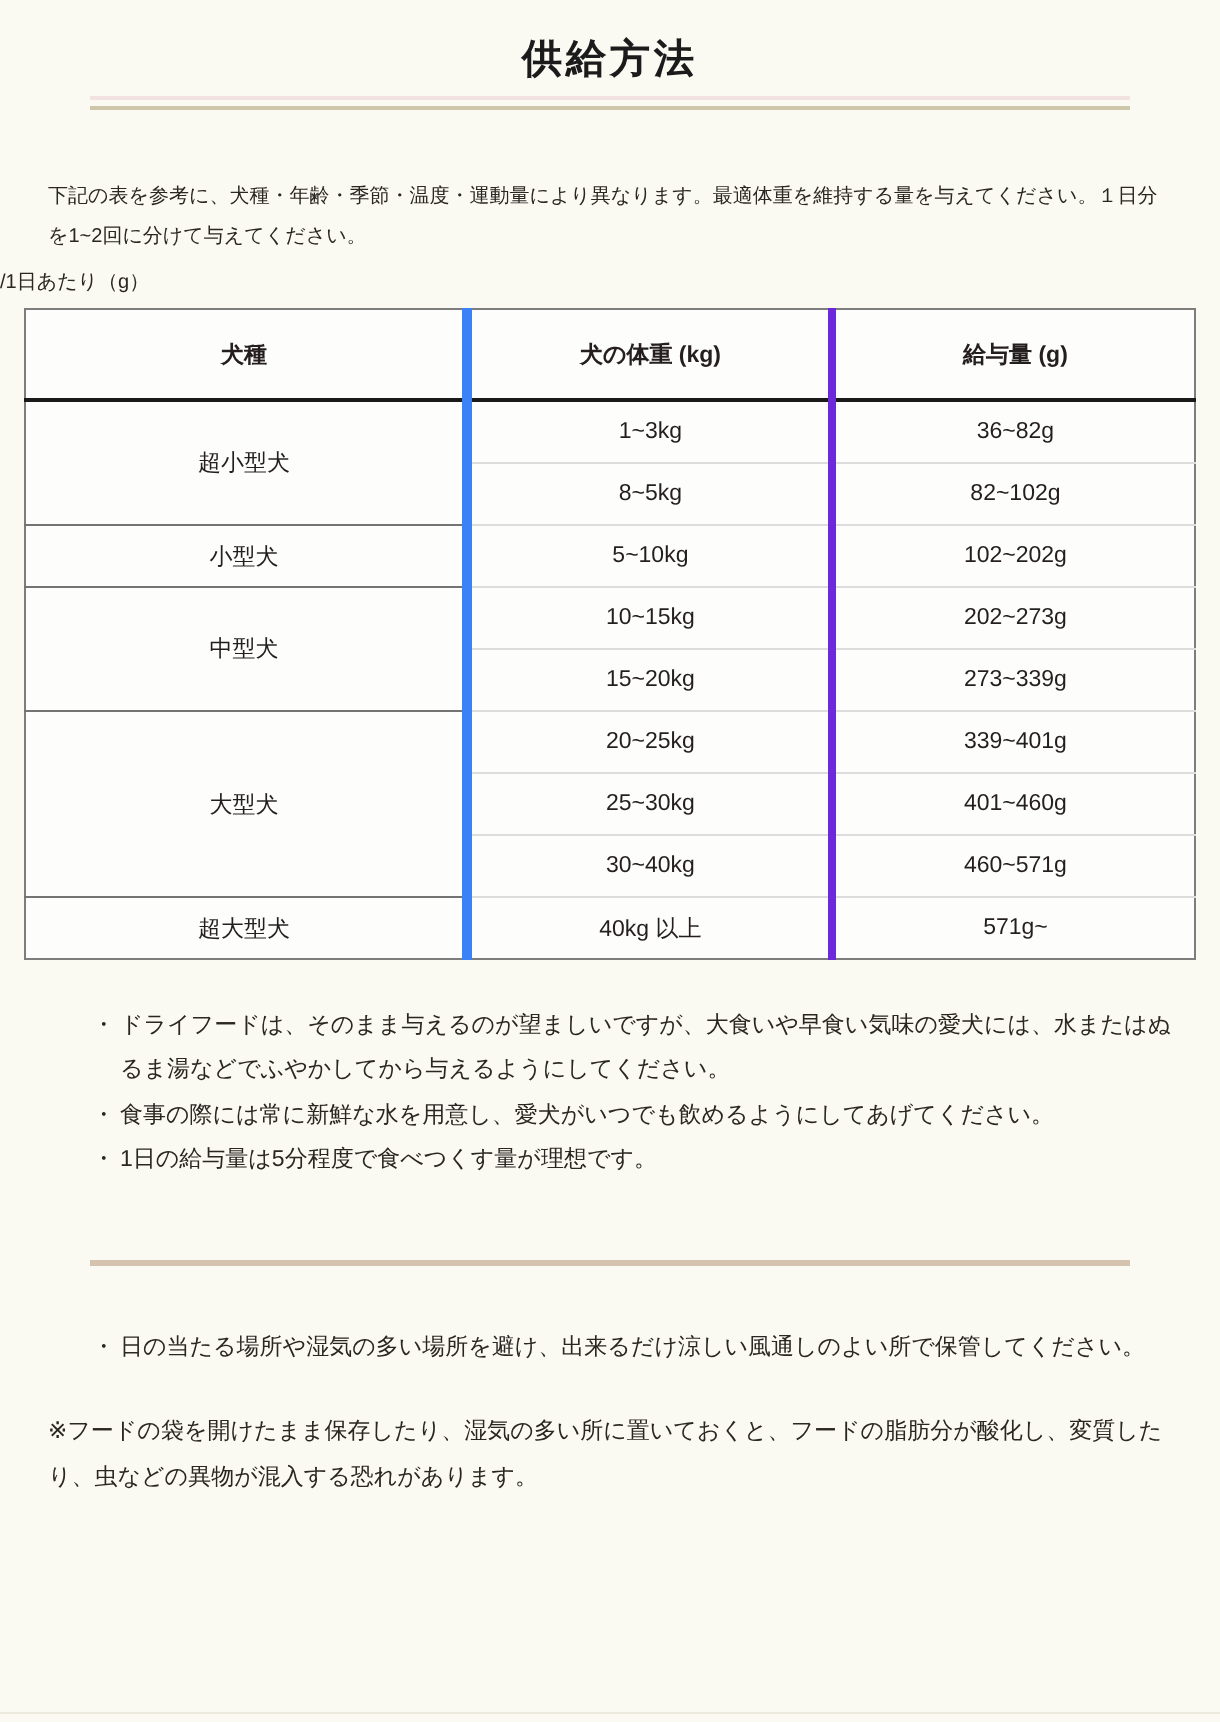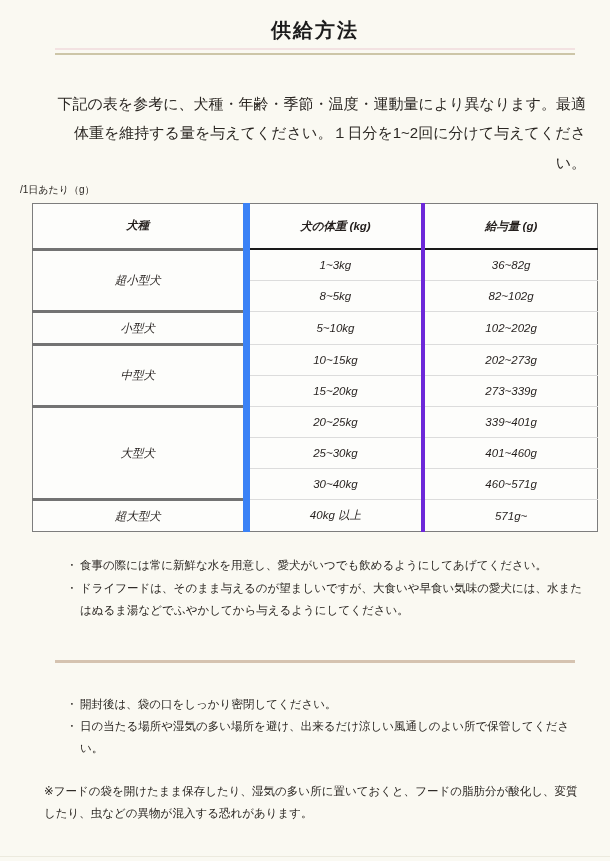--- a/index.html
+++ b/index.html
@@ -12,21 +12,20 @@
     background: #faf9f2;
     font-family: "Liberation Sans", "DejaVu Sans", sans-serif;
     color: #231f20;
     overflow: hidden;
   }
   .page {
     width: 610px;
     height: 861px;
     position: relative;
     box-sizing: border-box;
-    padding-left: 20px;
   }
 
   
   .section-head {
     text-align: center;
     font-family: "Liberation Serif", "DejaVu Serif", serif;
     font-size: 20px;
     font-weight: bold;
     letter-spacing: 2px;
     color: #1b1b1b;
@@ -49,25 +48,24 @@
   .rule-gap {
     height: 3px;
   }
   .rule-tan2 {
     height: 3px;
     background: #d5c3b0;
   }
 
   
   .body-text {
-    font-size: 15px;
+    font-size: 10px;
     line-height: 1.95;
     color: #2a2622;
     margin: 0;
-    text-align: right;
   }
   .intro {
     padding: 0 24px;
   }
   .unit-note {
     font-size: 10px;
     color: #2a2622;
     padding-right: 14px;
     margin: 0;
   }
@@ -83,50 +81,49 @@
     table-layout: fixed;
     border: 1px solid #7d7d7d;
   }
   table.feed th,
   table.feed td {
     text-align: center;
     font-size: 11.5px;
     color: #241f1d;
     padding: 4px 2px;
     background: #fdfdfb;
-    font-style: italic;
   }
   table.feed thead th {
     font-weight: bold;
     height: 36px;
     border-bottom: 2px solid #1a1a1a;
   }
   table.feed th.c1, table.feed td.c1 { width: 38%; }
   table.feed th.c2, table.feed td.c2 { width: 31%; }
   table.feed th.c3, table.feed td.c3 { width: 31%; }
 
   table.feed th.c2, table.feed td.c2 {
-    border-left: 7px solid #3b82f6;
+    border-left: 5px solid #3b82f6;
   }
   table.feed th.c3, table.feed td.c3 {
     border-left: 4px solid #6d28d9;
   }
   table.feed tbody td {
     height: 22px;
     border-top: 1px solid #dcdcdc;
   }
   table.feed tbody tr:first-child td {
     border-top: none;
   }
   table.feed tbody td.c1 {
     border-top: 1px solid #c9c9c9;
     font-weight: normal;
   }
   table.feed tbody tr.group-start td.c1 {
-    border-top: 3px solid #737373;
+    border-top: 1px solid #737373;
   }
 
   
   ul.bullets {
     list-style: none;
     margin: 0;
     padding: 0 22px 0 48px;
   }
   ul.bullets li {
     position: relative;
@@ -248,34 +245,34 @@
             <td class="c2">40kg 以上</td>
             <td class="c3">571g~</td>
           </tr>
         </tbody>
     </table>
   </div>
 
   <div class="sp-g"></div>
 
   <ul class="bullets" id="feeding-bullets">
+      <li>ドライフードは、そのまま与えるのが望ましいですが、大食いや早食い気味の愛犬には、水またはぬるま湯などでふやかしてから与えるようにしてください。</li>
       <li>食事の際には常に新鮮な水を用意し、愛犬がいつでも飲めるようにしてあげてください。</li>
-      <li>ドライフードは、そのまま与えるのが望ましいですが、大食いや早食い気味の愛犬には、水またはぬるま湯などでふやかしてから与えるようにしてください。</li>
+      <li>1日の給与量は5分程度で食べつくす量が理想です。</li>
     </ul>
 
   <div class="sp-j"></div>
 
   <div class="rule-wrap">
     <div class="rule-tan2"></div>
   </div>
 
   <div class="sp-i"></div>
 
   <ul class="bullets" id="storage-bullets">
-      <li>開封後は、袋の口をしっかり密閉してください。</li>
       <li>日の当たる場所や湿気の多い場所を避け、出来るだけ涼しい風通しのよい所で保管してください。</li>
     </ul>
 
   <div class="sp-d"></div>
 
   <div class="note-block">
     <p>※フードの袋を開けたまま保存したり、湿気の多い所に置いておくと、フードの脂肪分が酸化し、変質したり、虫などの異物が混入する恐れがあります。</p>
   </div>
 
   <div class="bottom-rule"></div>

